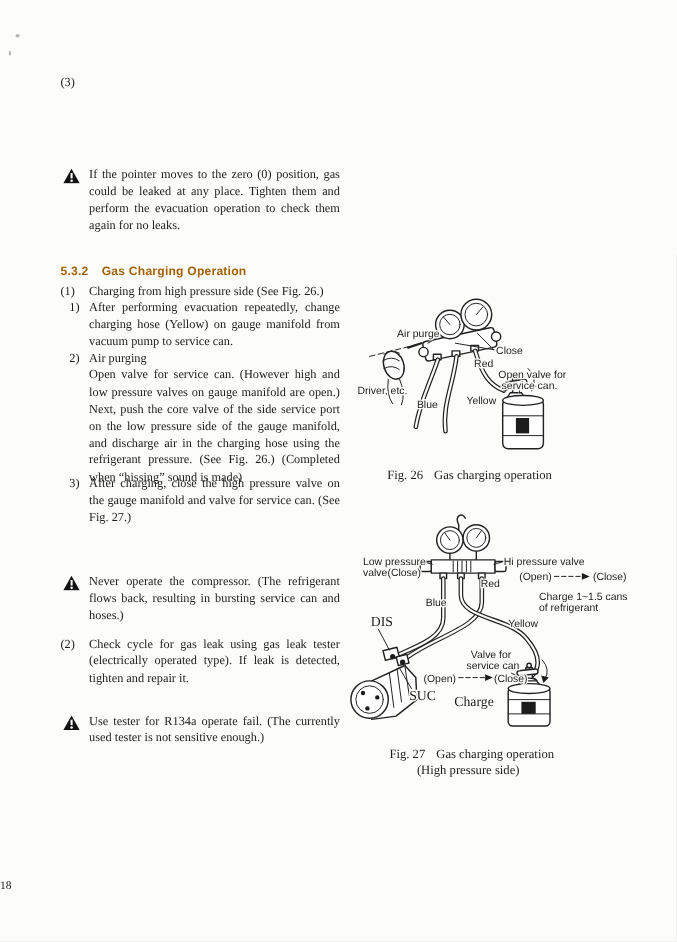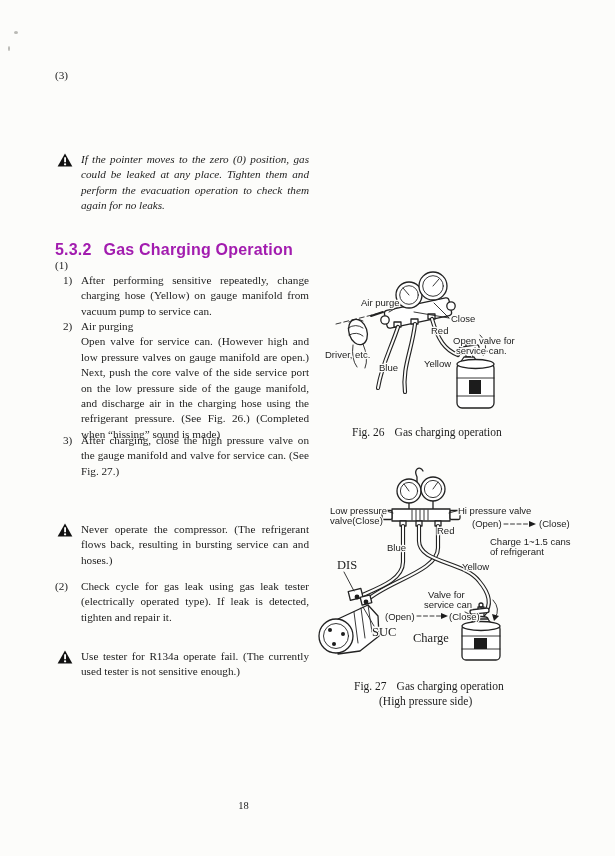--- a/index.html
+++ b/index.html
@@ -11,82 +11,83 @@
   
   .tblock{position:absolute;left:55px;width:254px;
     font-size:11.2px;line-height:15.4px;}
   .lead{position:relative;}
   .marker{position:absolute;left:0;top:0;}
   .marker.step{left:8px;}
   .ititle{margin-left:26px;display:block;}
   .btext{margin-left:26px;text-align:justify;}
   .btext div+div{margin-top:0;}
   .heading{position:absolute;left:55px;width:280px;
-    font-family:"Liberation Sans",sans-serif;font-size:16px;font-weight:700;
-    letter-spacing:.2px;color:#a21caf;}
+    font-family:"Liberation Sans",sans-serif;font-size:11px;font-weight:700;
+    letter-spacing:.2px;color:#a16207;}
   .heading .hnum{margin-right:12px;font-weight:700;}
   
   .warn{padding-left:0;}
   .warn .wicon{position:absolute;left:2px;top:1px;width:16px;height:14px;}
   
   svg.fig{position:absolute;overflow:visible;}
   .ln{fill:none;stroke:#222;stroke-width:1.3;stroke-linecap:round;stroke-linejoin:round;}
   .thin{stroke-width:.9;}
   .fw{fill:#fff;stroke:#222;stroke-width:1.3;stroke-linejoin:round;}
   .hoseO{fill:none;stroke:#222;stroke-width:4.2;stroke-linecap:round;}
   .hoseI{fill:none;stroke:#fcfcfa;stroke-width:2;stroke-linecap:round;}
   .dash{stroke-dasharray:4 2.5;}
   .lbl{font-family:"Liberation Sans",sans-serif;font-size:9.5px;fill:#1c1c1c;
        paint-order:stroke;stroke:#fcfcfa;stroke-width:2.4;}
   .lblS{font-family:"Liberation Serif",serif;font-size:12.5px;fill:#1c1c1c;
        paint-order:stroke;stroke:#fcfcfa;stroke-width:2.4;}
   .caption{position:absolute;font-size:11.5px;line-height:14px;color:#1c1c1c;}
   .caption .gap{display:inline-block;width:10px;}
-  .pagenum{position:absolute;left:0;top:800px;width:487px;text-align:center;
+  .pagenum{position:absolute;left:0;top:800px;width:487px;text-align:left;
     font-size:10.5px;color:#222;}
   .speck{position:absolute;background:#b9b9b4;border-radius:50%;}
 </style>
 </head>
 <body>
 
 <div class="page">
 
   <div class="speck" style="left:14px;top:31px;width:4px;height:3px;"></div>
   <div class="speck" style="left:8px;top:46px;width:2px;height:5px;"></div>
 
   <div class="tblock" style="top:68px;">
     <div class="lead">
       <span class="marker">(3)</span>
     </div>
   </div>
 
-  <div class="tblock warn" style="top:152px;font-style:italic;">
+  <div class="tblock warn" style="top:152px;">
     <span class="wicon">
       <svg width="16" height="14" viewBox="0 0 20 18">
         <path d="M10 0.5 L19.5 17.5 H0.5 Z" fill="#111"></path>
         <rect x="8.9" y="5.5" width="2.4" height="6.4" fill="#fff"></rect>
         <circle cx="10.1" cy="14.6" r="1.5" fill="#fff"></circle>
       </svg>
     </span>
     <div class="btext">If the pointer moves to the zero (0) position, gas could be leaked at any place.  Tighten them and perform the evacuation operation to check them again for no leaks.</div>
   </div>
 
   <div class="heading" style="top:241px;">
     <span class="hnum">5.3.2</span><span>Gas Charging Operation</span>
   </div>
 
   <div class="tblock" style="top:258px;">
     <div class="lead">
       <span class="marker">(1)</span>
+      <span class="ititle">Charging from high pressure side (See Fig. 26.)</span>
     </div>
   </div>
 
   <div class="tblock" style="top:273px;">
     <span class="marker step">1)</span>
-    <div class="btext">After performing sensitive repeatedly, change charging hose (Yellow) on gauge manifold from vacuum pump to service can.</div>
+    <div class="btext">After performing evacuation repeatedly, change charging hose (Yellow) on gauge manifold from vacuum pump to service can.</div>
   </div>
 
   <div class="tblock" style="top:319px;">
     <div class="lead">
       <span class="marker step">2)</span>
       <span class="ititle">Air purging</span>
     </div>
     <div class="btext">Open valve for service can. (However high and low pressure valves on gauge manifold are open.) Next, push the core valve of the side service port on the low pressure side of the gauge manifold, and discharge air in the charging hose using the refrigerant pressure. (See Fig. 26.) (Completed when “hissing” sound is made)</div>
   </div>
 

